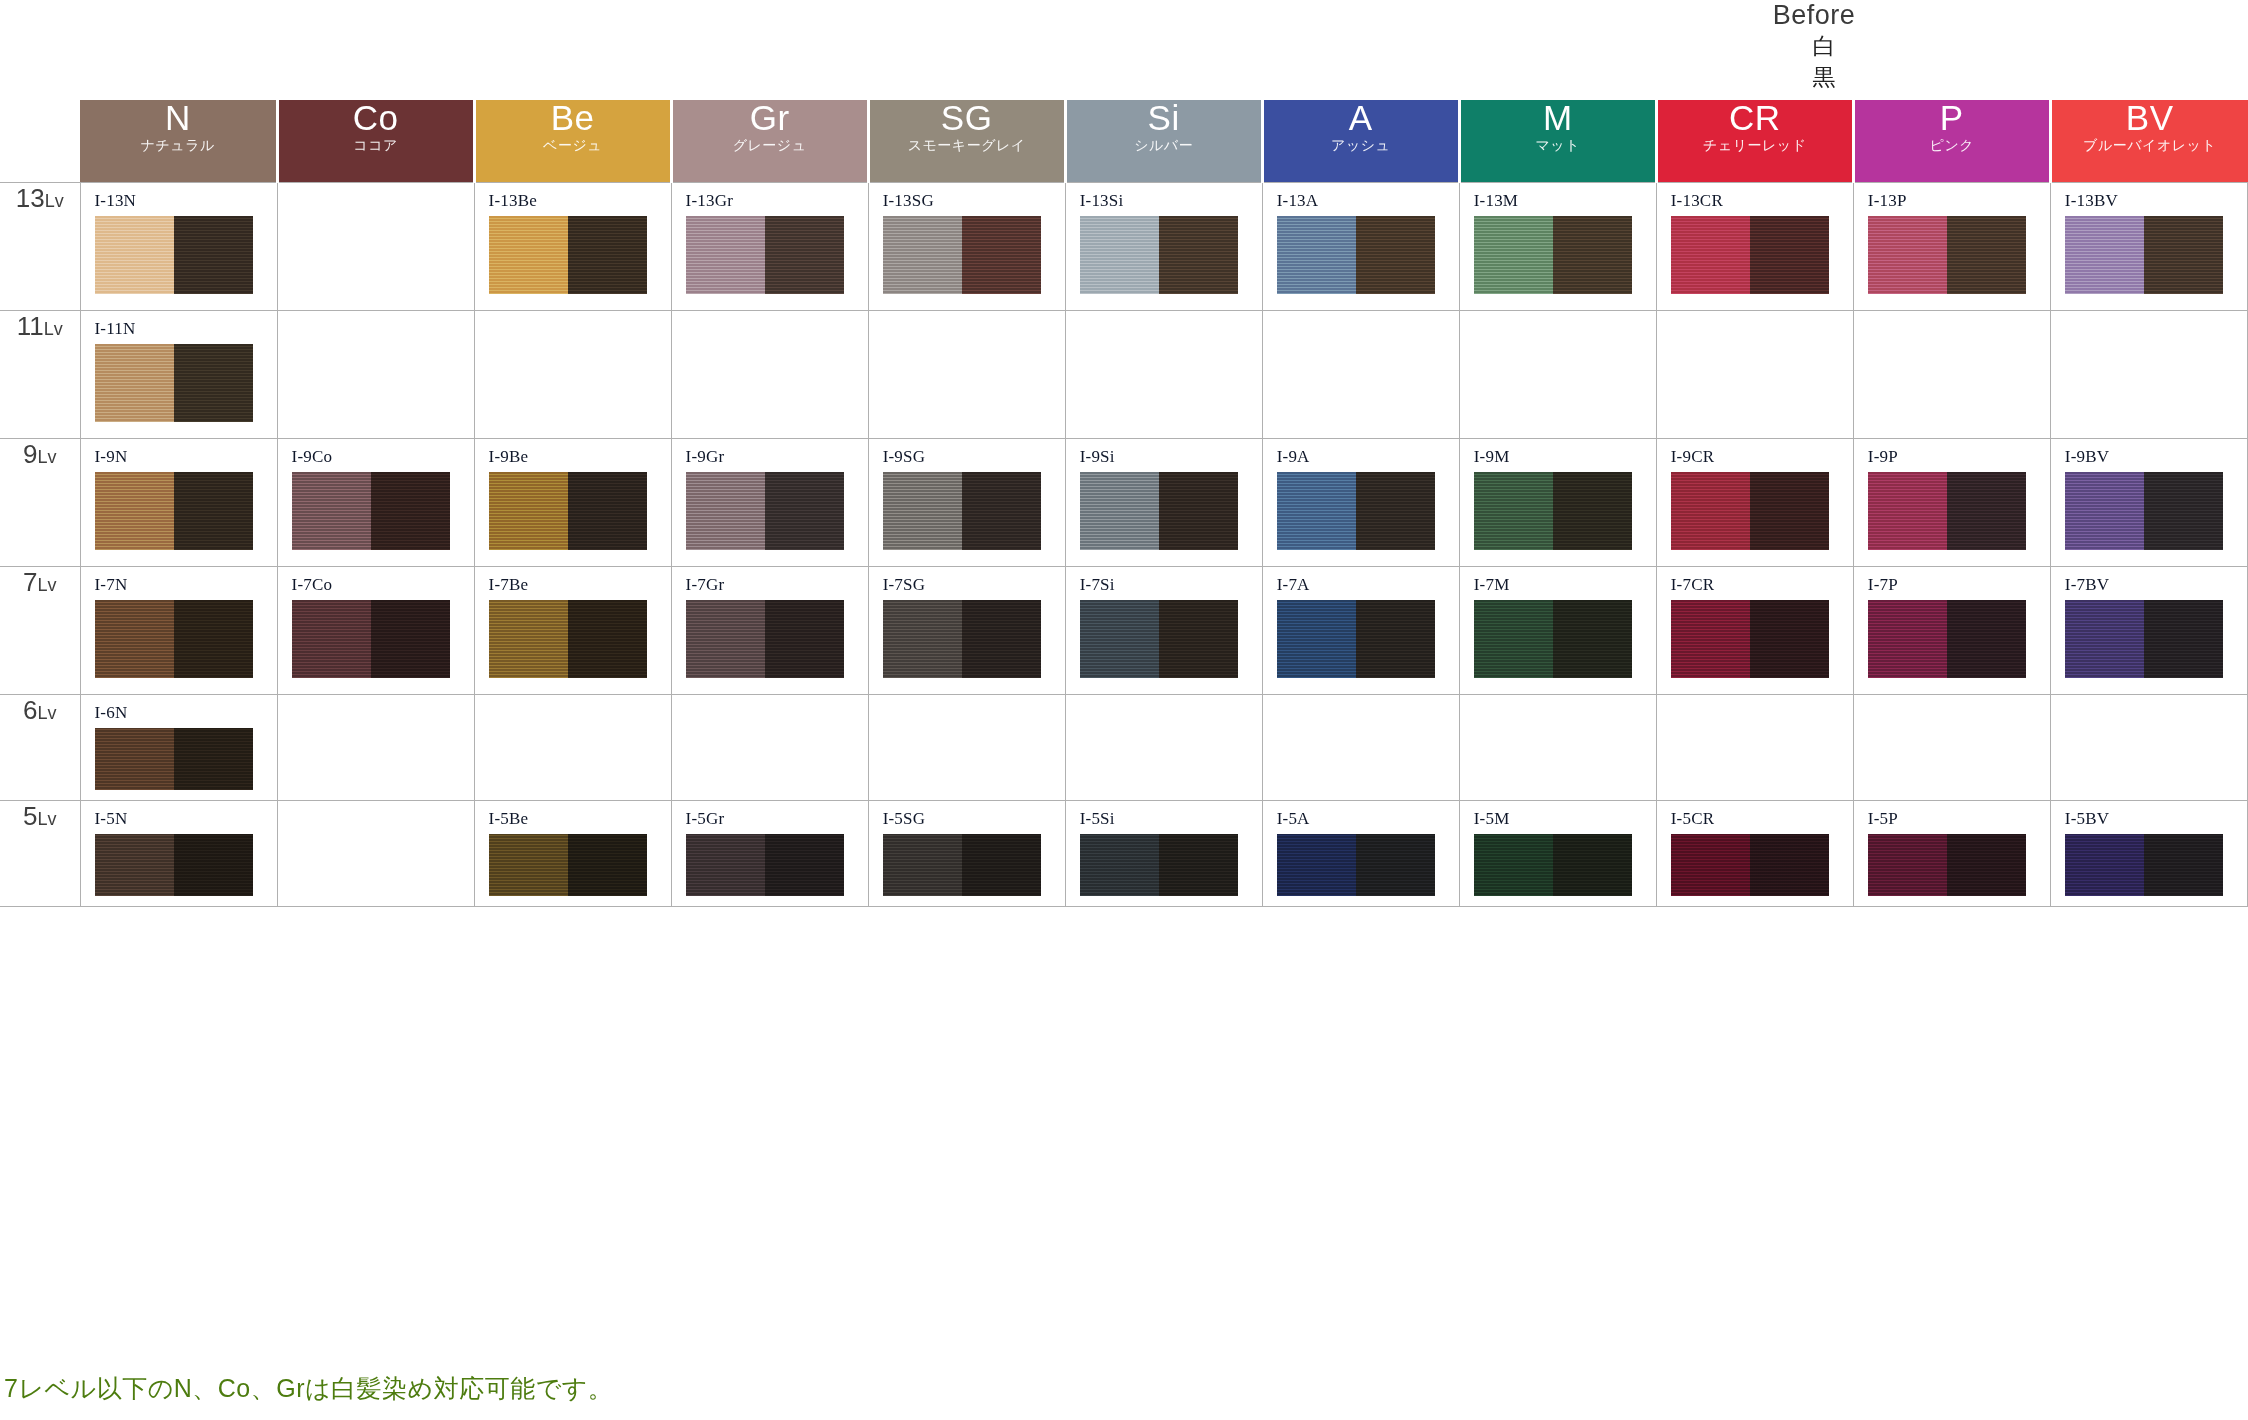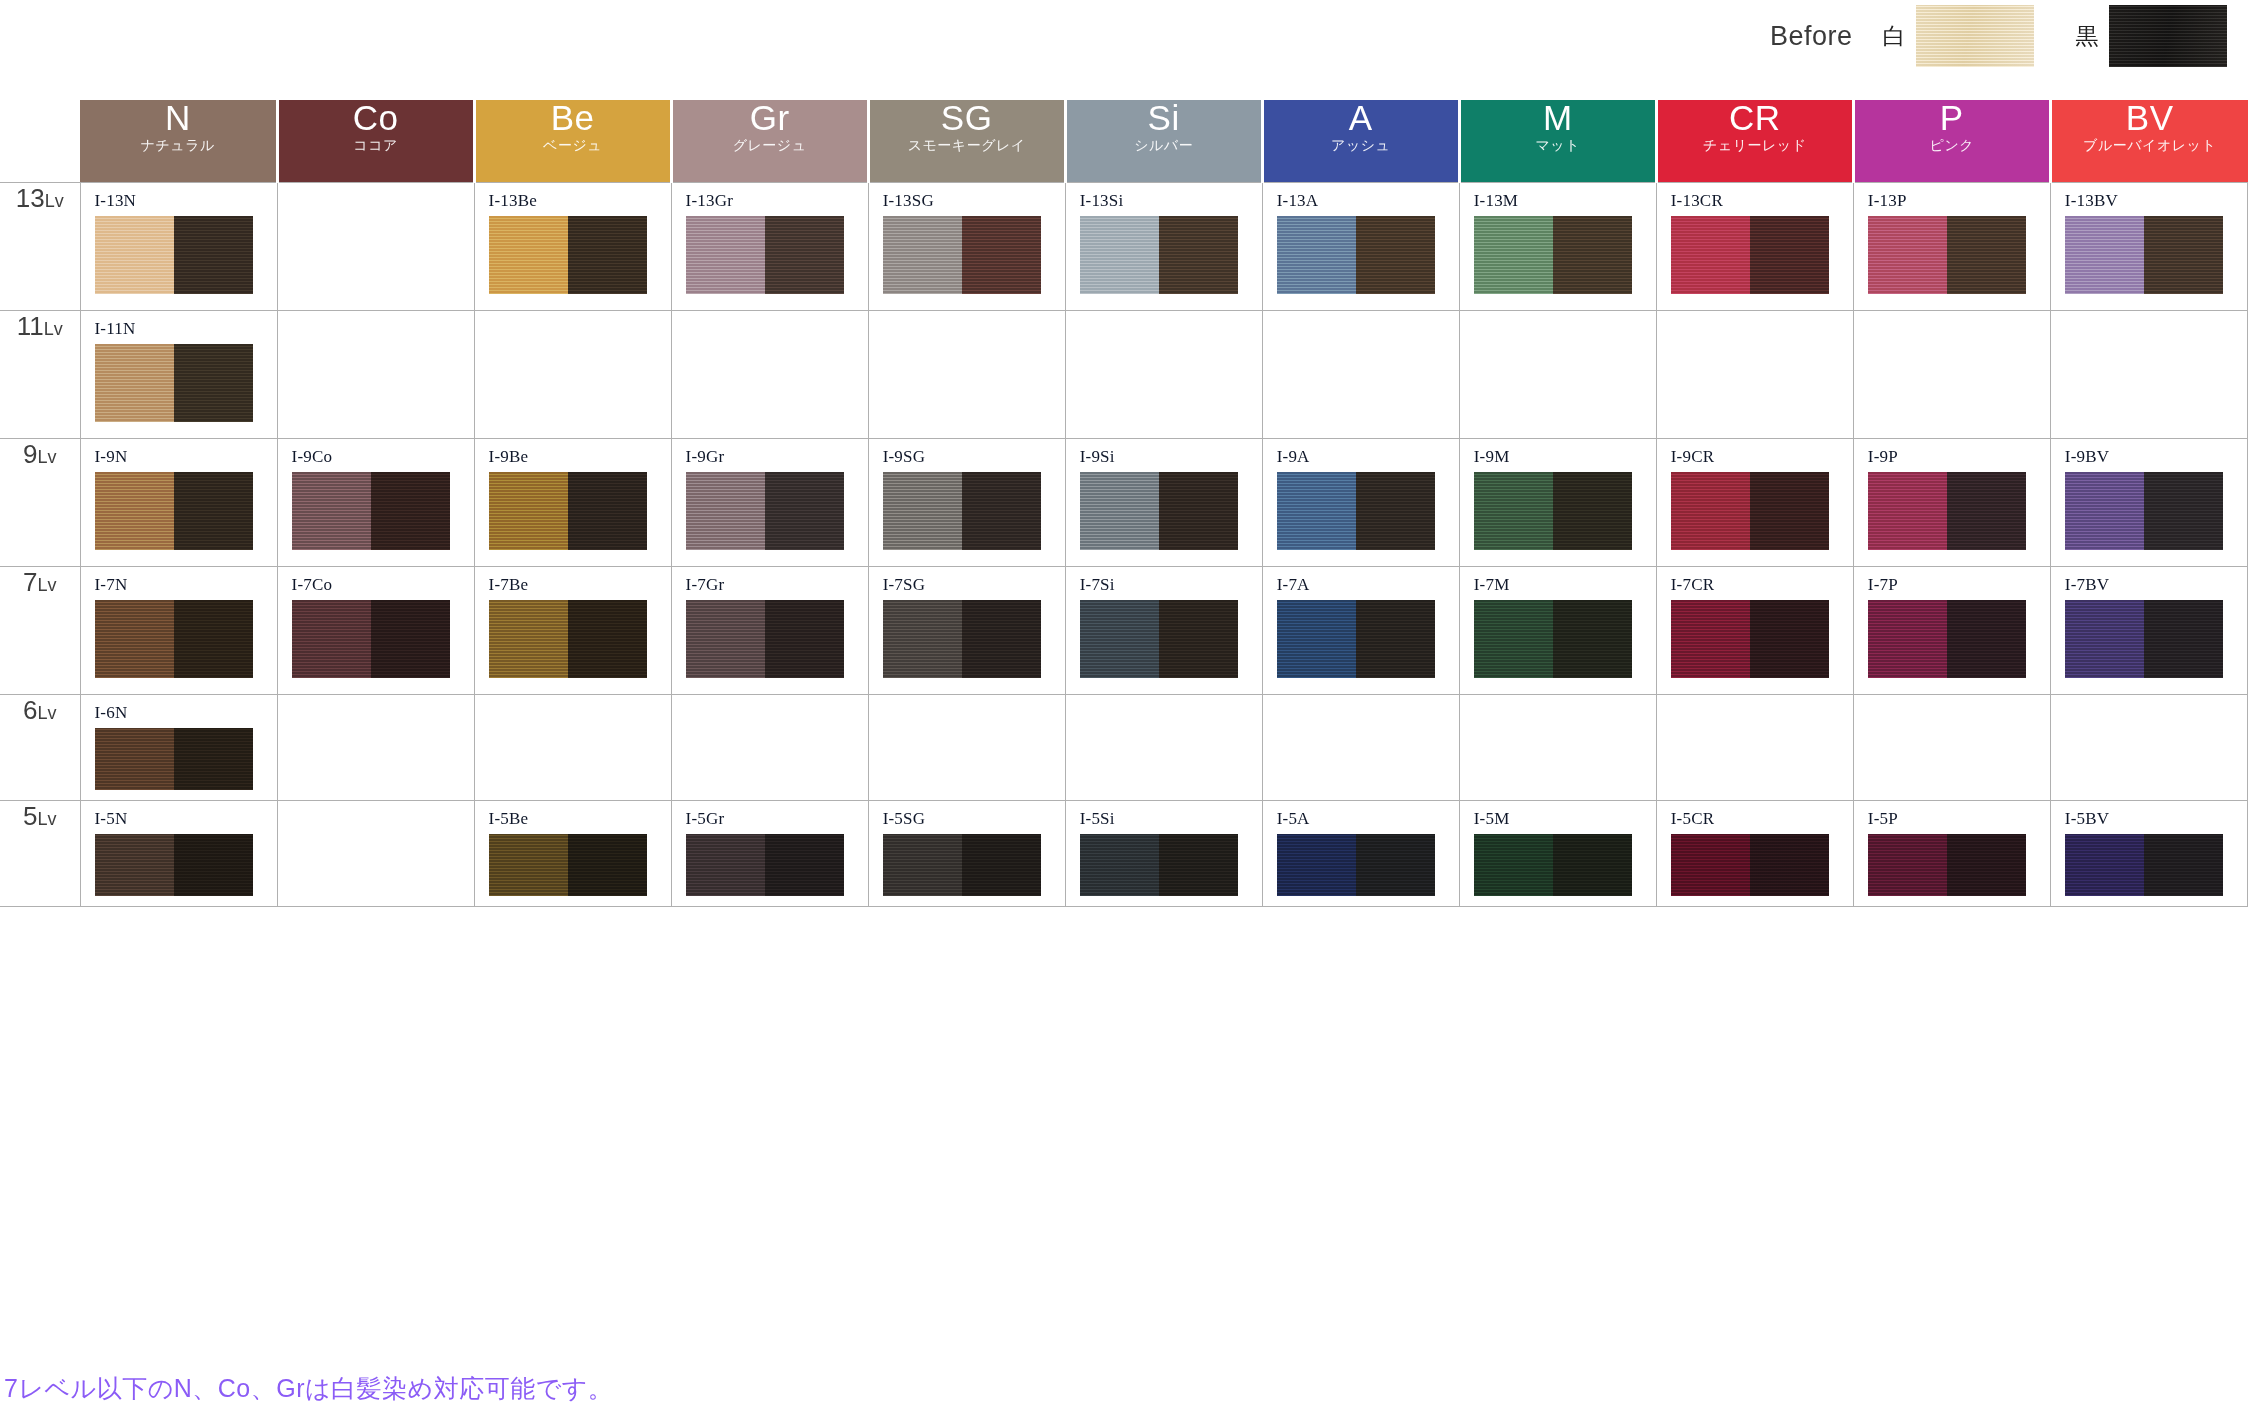--- a/index.html
+++ b/index.html
@@ -13,20 +13,21 @@
   #root { position: relative; width: 2248px; height: 1420px; }
 
   
   .before-strip {
     position: absolute;
     top: 0px; left: 1770px;
     height: 72px;
     display: flex;
     align-items: center;
     gap: 0px;
+    flex-direction: column;
   }
   .before-label {
     font-size: 27px;
     color: #3a3a3a;
     letter-spacing: 0.5px;
     margin-right: 30px;
   }
   .before-cap {
     font-size: 23px;
     color: #222;
@@ -129,21 +130,21 @@
     background-blend-mode: overlay;
   }
   .cell.empty { }
 
   
   .footnote {
     position: absolute;
     left: 4px;
     top: 1372px;
     font-size: 25px;
-    color: #8b5cf6;
+    color: #4d7c0f;
     letter-spacing: .5px;
   }
 </style>
 </head>
 <body>
 
 <div id="root">
 
   <div class="before-strip">
     <span class="before-label">Before</span>

